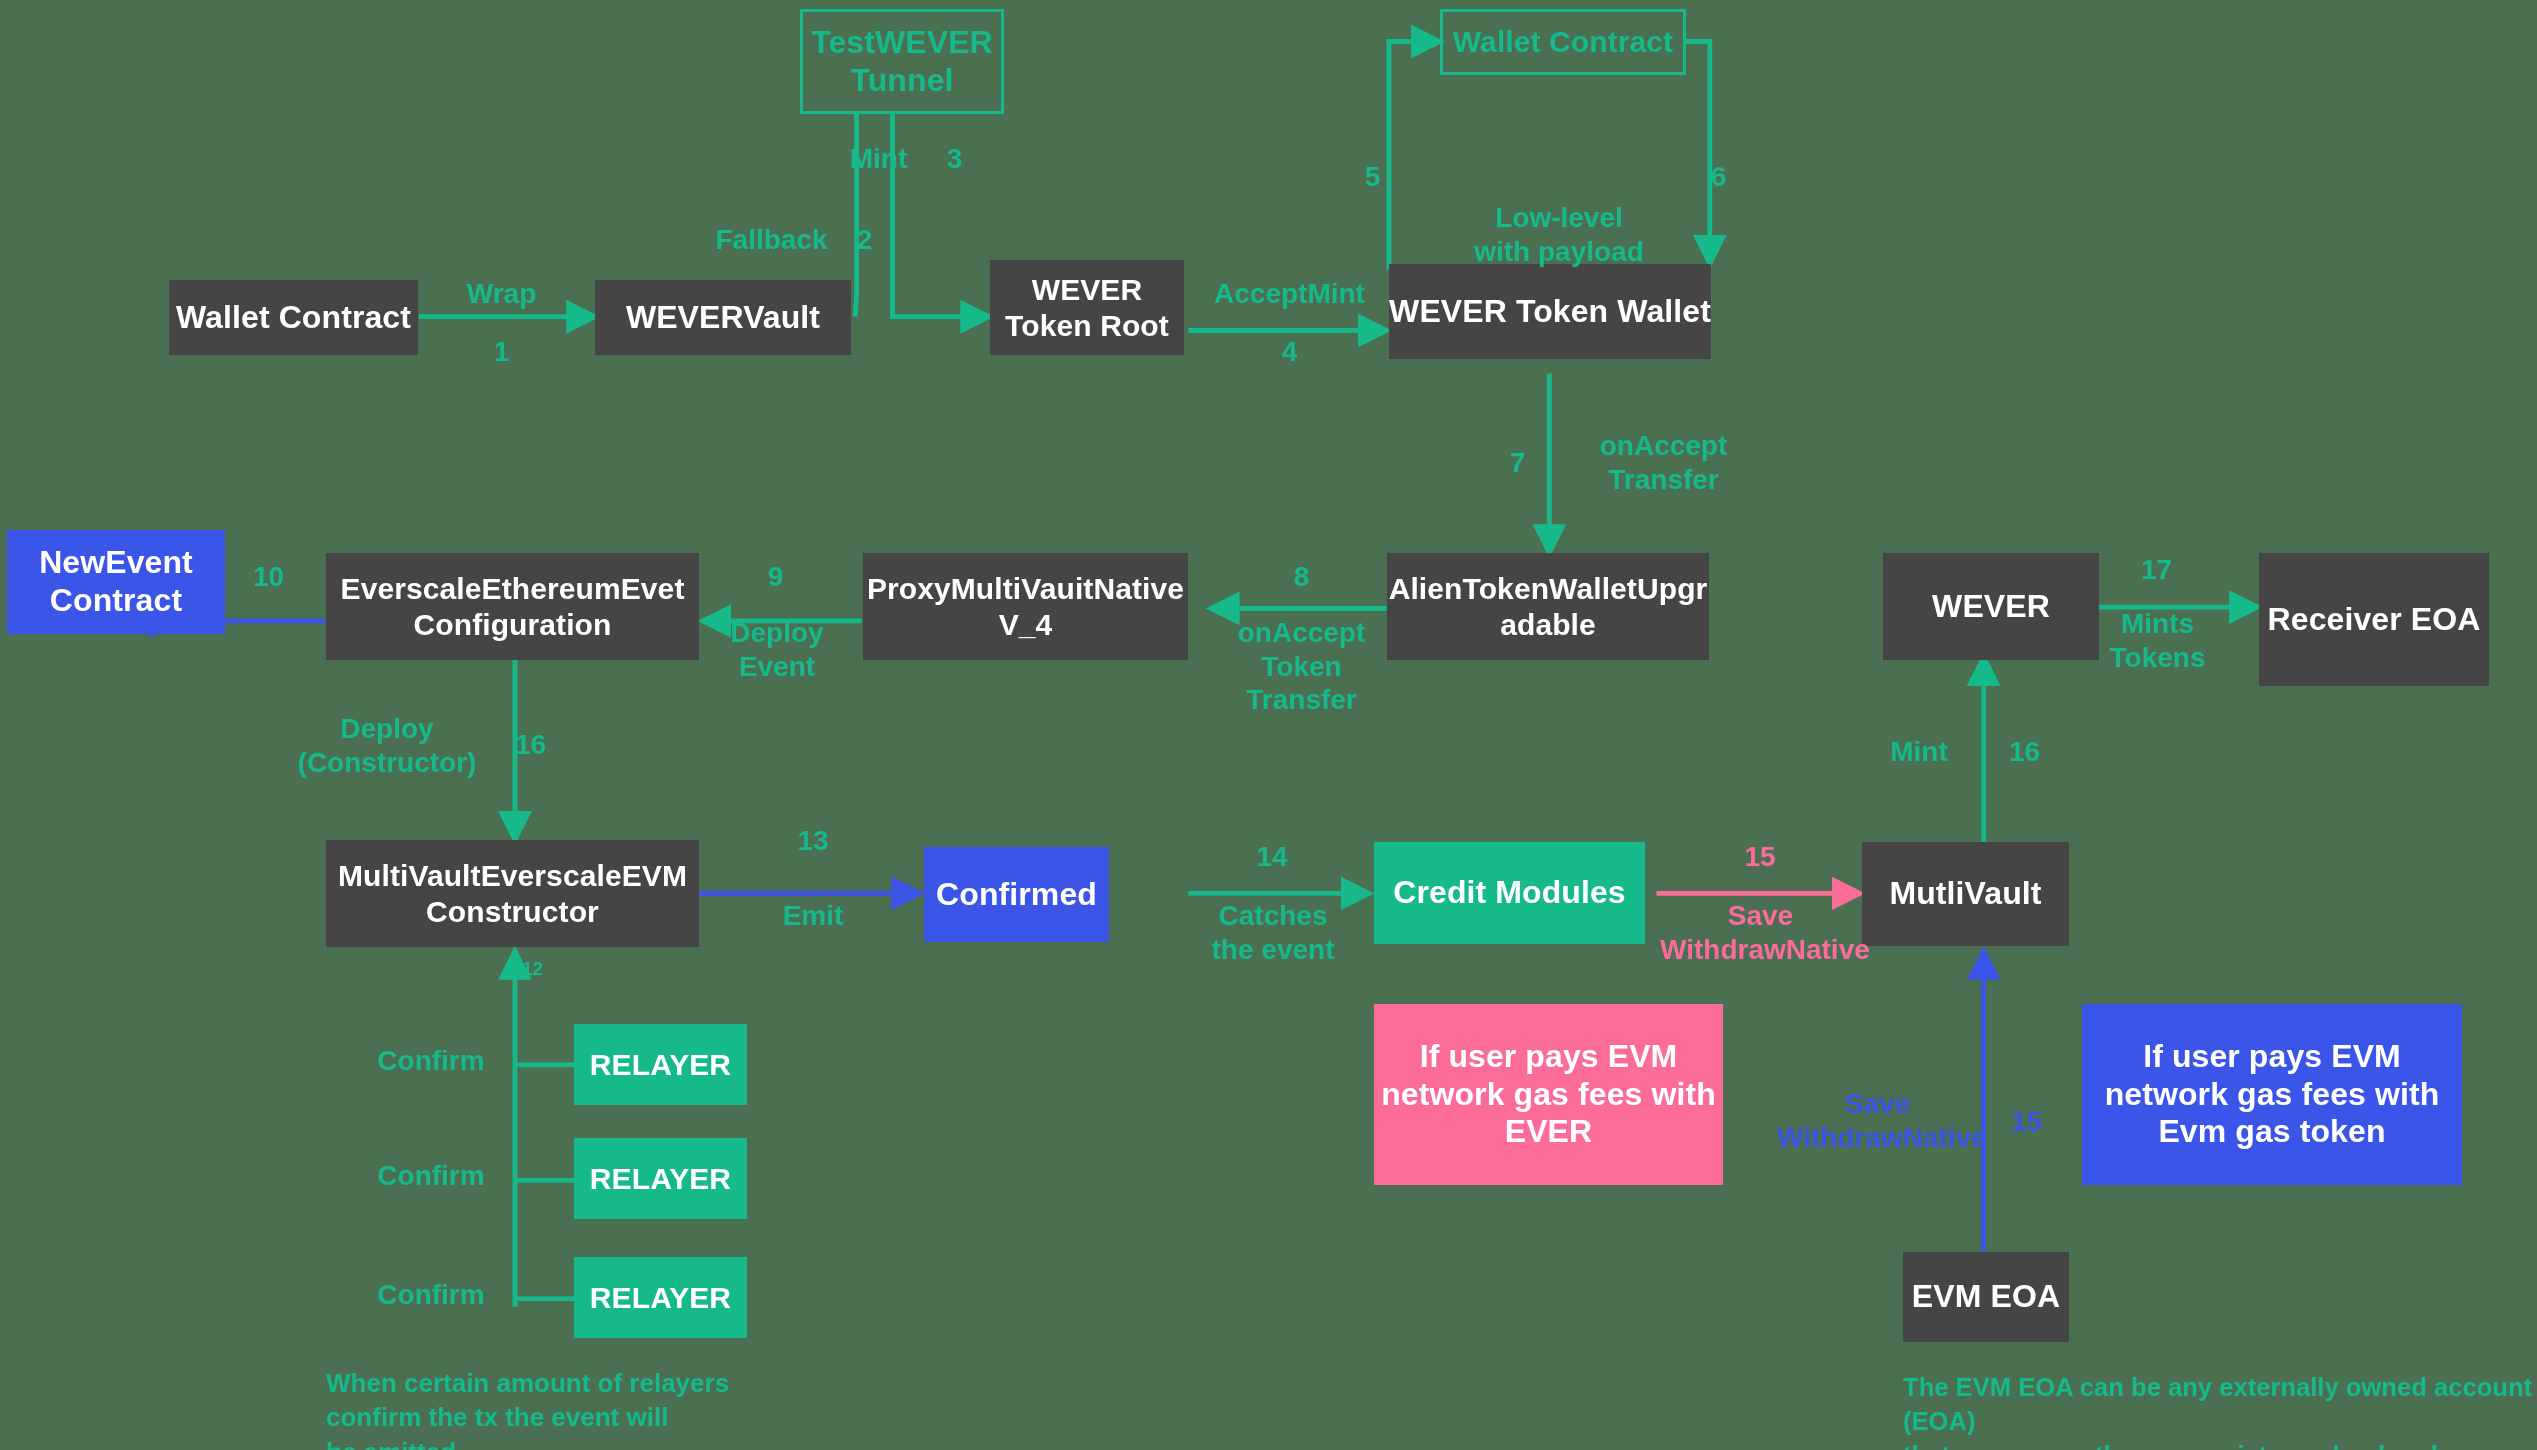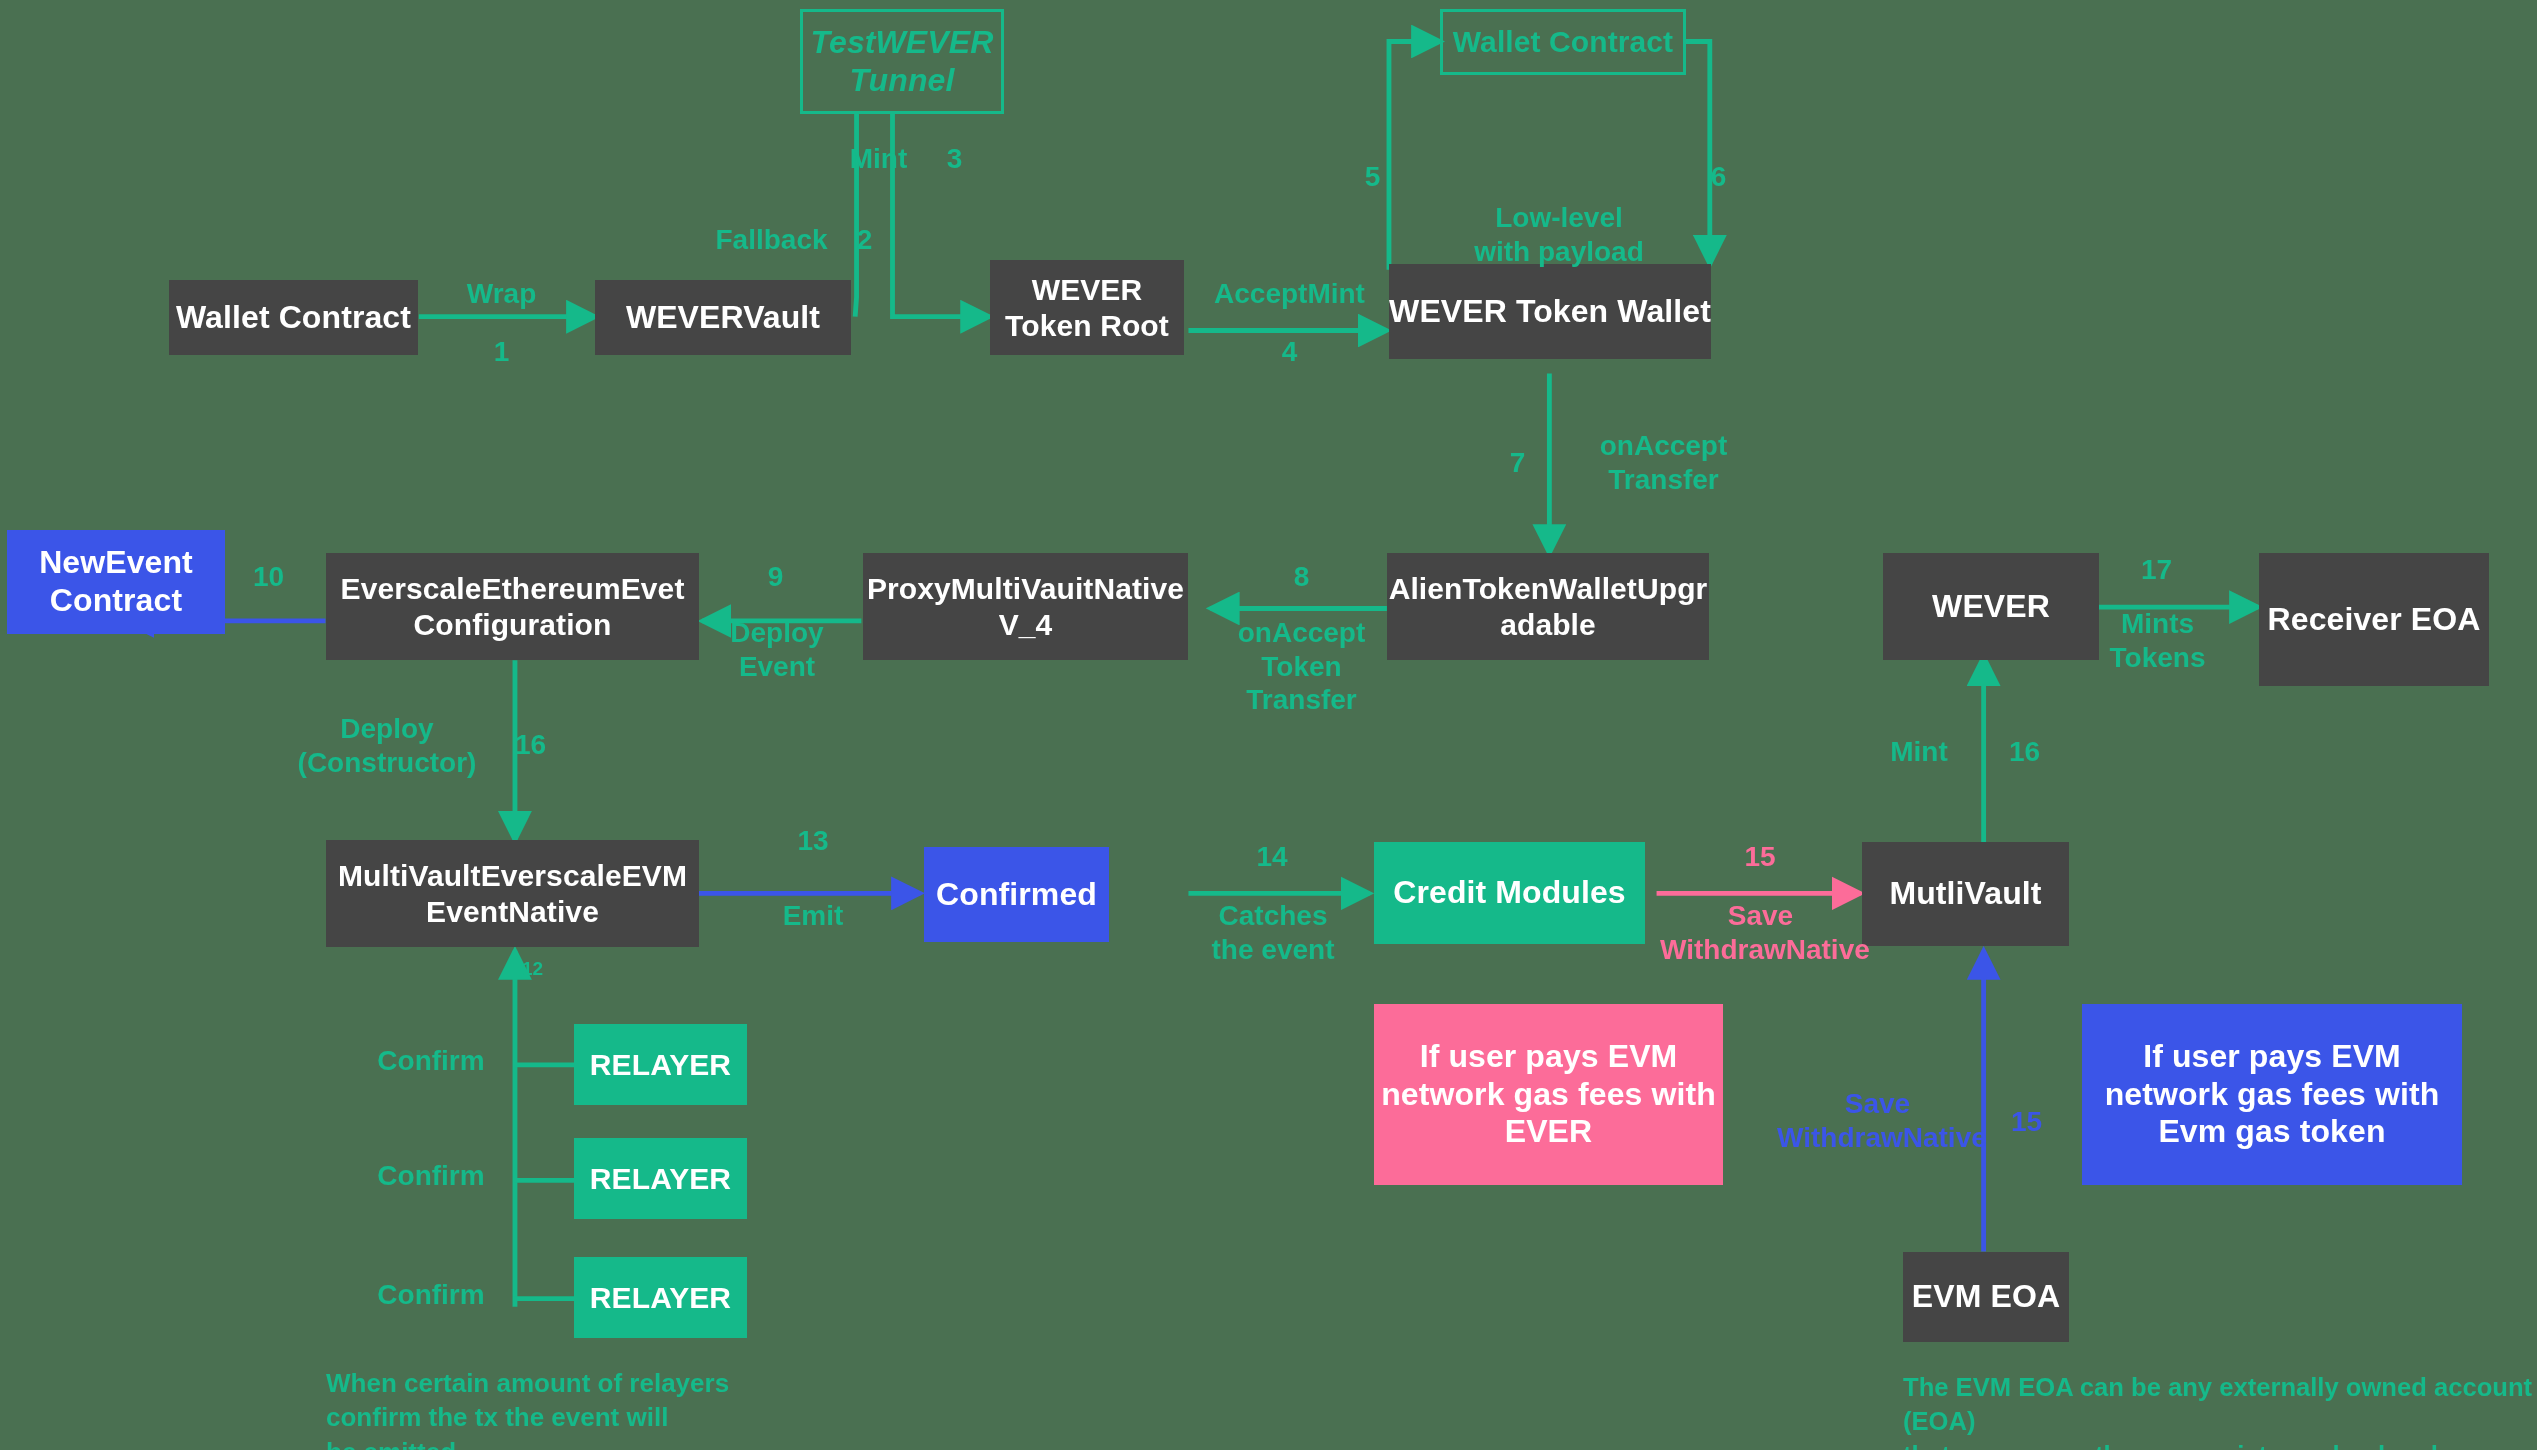--- a/index.html
+++ b/index.html
@@ -122,21 +122,21 @@
     <g fill="none" stroke="#fc6c99" stroke-width="7">
 
       <path d="M2395,1292 L2690,1292" marker-end="url(#ap)"></path>
     </g>
   </svg>
 
   <div class="node n-dark" style="left:169px;top:280px;width:249px;height:75px;font-size:32px;">Wallet Contract</div>
 
   <div class="node n-dark" style="left:595px;top:280px;width:256px;height:75px;font-size:32px;">WEVERVault</div>
 
-  <div class="node n-outline-green" style="left:800px;top:9px;width:204px;height:105px;font-size:32px;font-style:italic;">TestWEVER
+  <div class="node n-outline-green" style="left:800px;top:9px;width:204px;height:105px;font-size:32px;">TestWEVER
 Tunnel</div>
 
   <div class="node n-dark" style="left:990px;top:260px;width:194px;height:95px;font-size:30px;">WEVER Token
 Root</div>
 
   <div class="node n-outline-green" style="left:1440px;top:9px;width:246px;height:66px;font-size:30px;">Wallet Contract</div>
 
   <div class="node n-dark" style="left:1389px;top:264px;width:322px;height:95px;font-size:32px;">WEVER Token Wallet</div>
 
   <div class="node n-dark" style="left:1387px;top:553px;width:322px;height:107px;font-size:30px;">AlienTokenWalletUpgr
@@ -149,21 +149,21 @@
 Configuration</div>
 
   <div class="node n-blue" style="left:7px;top:530px;width:218px;height:104px;font-size:32px;">NewEvent
 Contract</div>
 
   <div class="node n-dark" style="left:1883px;top:553px;width:216px;height:107px;font-size:32px;">WEVER</div>
 
   <div class="node n-dark" style="left:2259px;top:553px;width:230px;height:133px;font-size:32px;">Receiver EOA</div>
 
   <div class="node n-dark" style="left:326px;top:840px;width:373px;height:107px;font-size:30px;">MultiVaultEverscaleEVM
-EventNative</div>
+Constructor</div>
 
   <div class="node n-blue" style="left:924px;top:847px;width:185px;height:95px;font-size:32px;">Confirmed</div>
 
   <div class="node n-green" style="left:1374px;top:842px;width:271px;height:102px;font-size:32px;">Credit Modules</div>
 
   <div class="node n-dark" style="left:1862px;top:842px;width:207px;height:104px;font-size:32px;">MutliVault</div>
 
   <div class="node n-green" style="left:574px;top:1024px;width:173px;height:81px;font-size:30px;">RELAYER</div>
 
   <div class="node n-green" style="left:574px;top:1138px;width:173px;height:81px;font-size:30px;">RELAYER</div>

